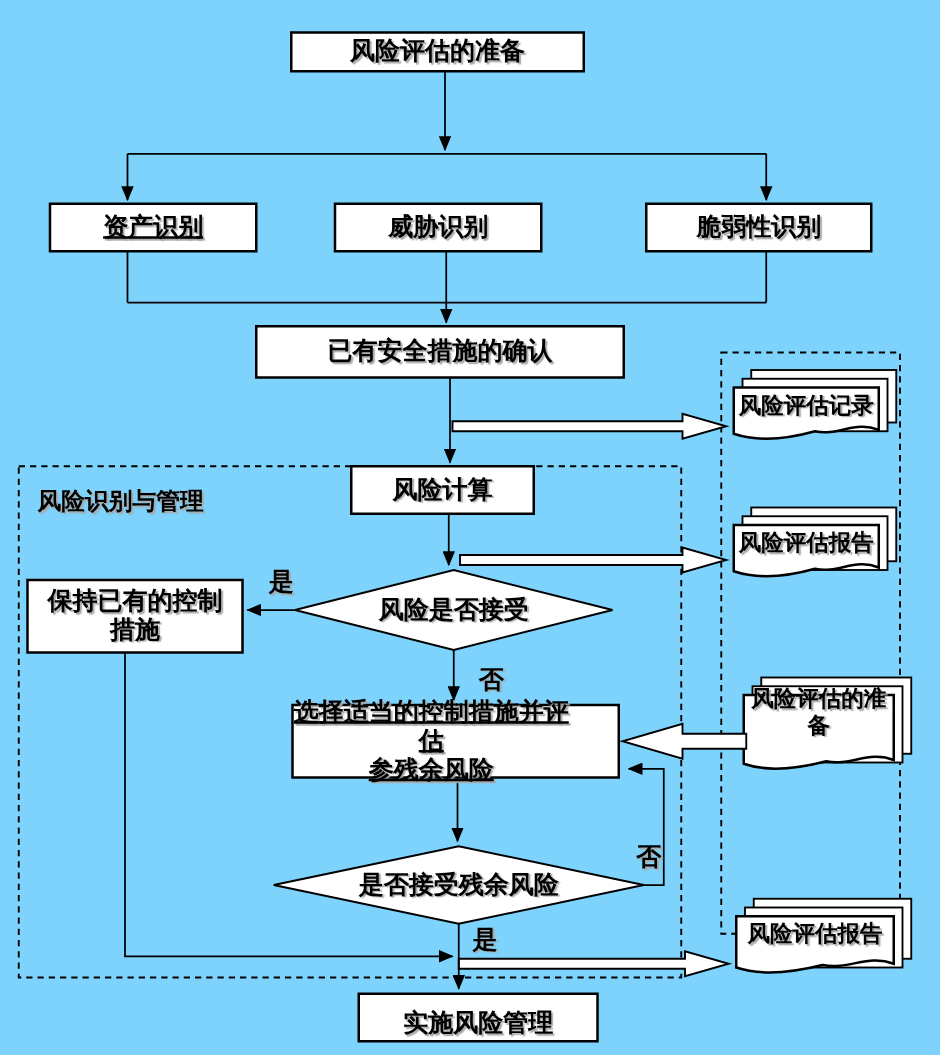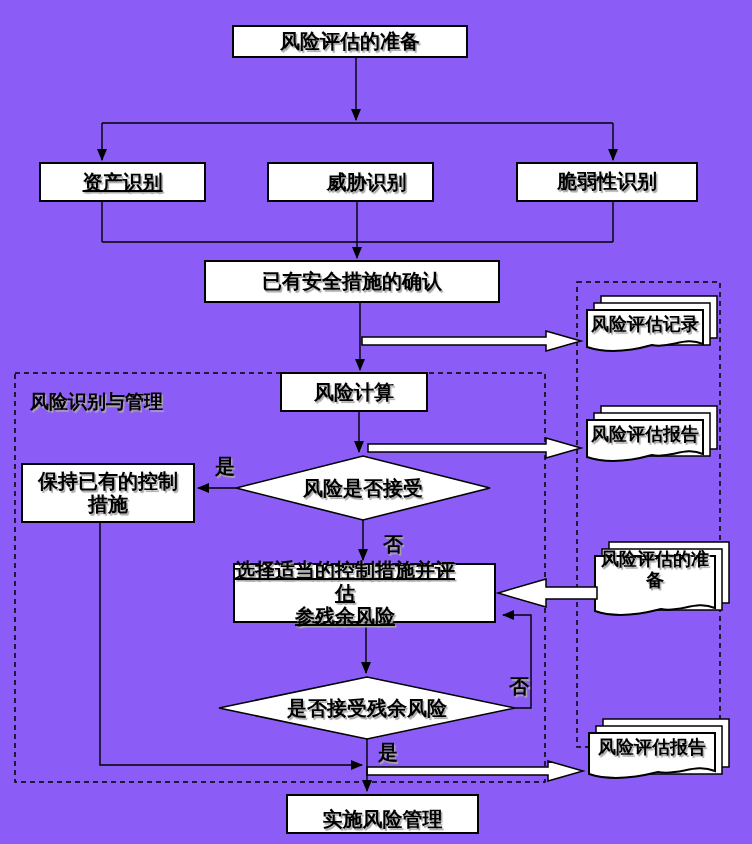--- a/index.html
+++ b/index.html
@@ -1,17 +1,17 @@
 <!DOCTYPE html>
 <html><head>
 <meta charset="utf-8">
 <style>
   html,body{margin:0;padding:0;background:#fff;}
   .canvas{
-    position:relative;width:752px;height:844px;background:#8b5cf6;
+    position:relative;width:752px;height:844px;background:#7dd3fc;
     font-family:"Liberation Sans","DejaVu Sans",sans-serif;
     overflow:hidden;
   }
   .canvas svg{position:absolute;left:0;top:0;}
   .lbl{
     position:absolute;display:flex;align-items:center;justify-content:center;
     text-align:center;color:#000;font-weight:bold;font-size:20px;line-height:1.15;
     text-shadow:1.5px 1.5px 1px #a8a8a8;
     white-space:pre-line;pointer-events:none;
   }
@@ -92,22 +92,22 @@
       <path d="M363,520 V560" marker-end="url(#ah)"></path>
       <path d="M100,522 V765 H362" marker-end="url(#ah)"></path>
       <path d="M366,622 V673" marker-end="url(#ah)"></path>
       <path d="M515,708 H531 V615 H503" marker-end="url(#ah)"></path>
       <path d="M367,739 V791" marker-end="url(#ah)"></path>
     </g>
   </svg>
 
   <div class="lbl" style="left:233px;top:26px;width:234px;height:31px;">风险评估的准备</div>
   <div class="lbl" style="left:40px;top:163px;width:165px;height:38px;text-decoration:underline;">资产识别</div>
-  <div class="lbl" style="left:268px;top:163px;width:165px;height:38px;padding-left:16px;">威胁识别</div>
-  <div class="lbl" style="left:517px;top:163px;width:180px;height:38px;font-family:Liberation Mono, monospace;">脆弱性识别</div>
+  <div class="lbl" style="left:268px;top:163px;width:165px;height:38px;">威胁识别</div>
+  <div class="lbl" style="left:517px;top:163px;width:180px;height:38px;">脆弱性识别</div>
   <div class="lbl" style="left:205px;top:261px;width:294px;height:41px;">已有安全措施的确认</div>
   <div class="lbl" style="left:281px;top:373px;width:146px;height:38px;">风险计算</div>
   <div class="lbl region" style="left:30px;top:390px;width:220px;height:24px;">风险识别与管理</div>
   <div class="lbl" style="left:236px;top:456px;width:254px;height:64px;font-family:Liberation Serif, serif;">风险是否接受</div>
   <div class="lbl" style="left:22px;top:464px;width:172px;height:58px;">保持已有的控制
 措施</div>
   <div class="lbl" style="left:234px;top:564px;width:222px;height:58px;text-decoration:underline;">选择适当的控制措施并评估
 参残余风险</div>
   <div class="lbl" style="left:219px;top:677px;width:296px;height:62px;">是否接受残余风险</div>
   <div class="lbl" style="left:287px;top:795px;width:191px;height:49px;">实施风险管理</div>

